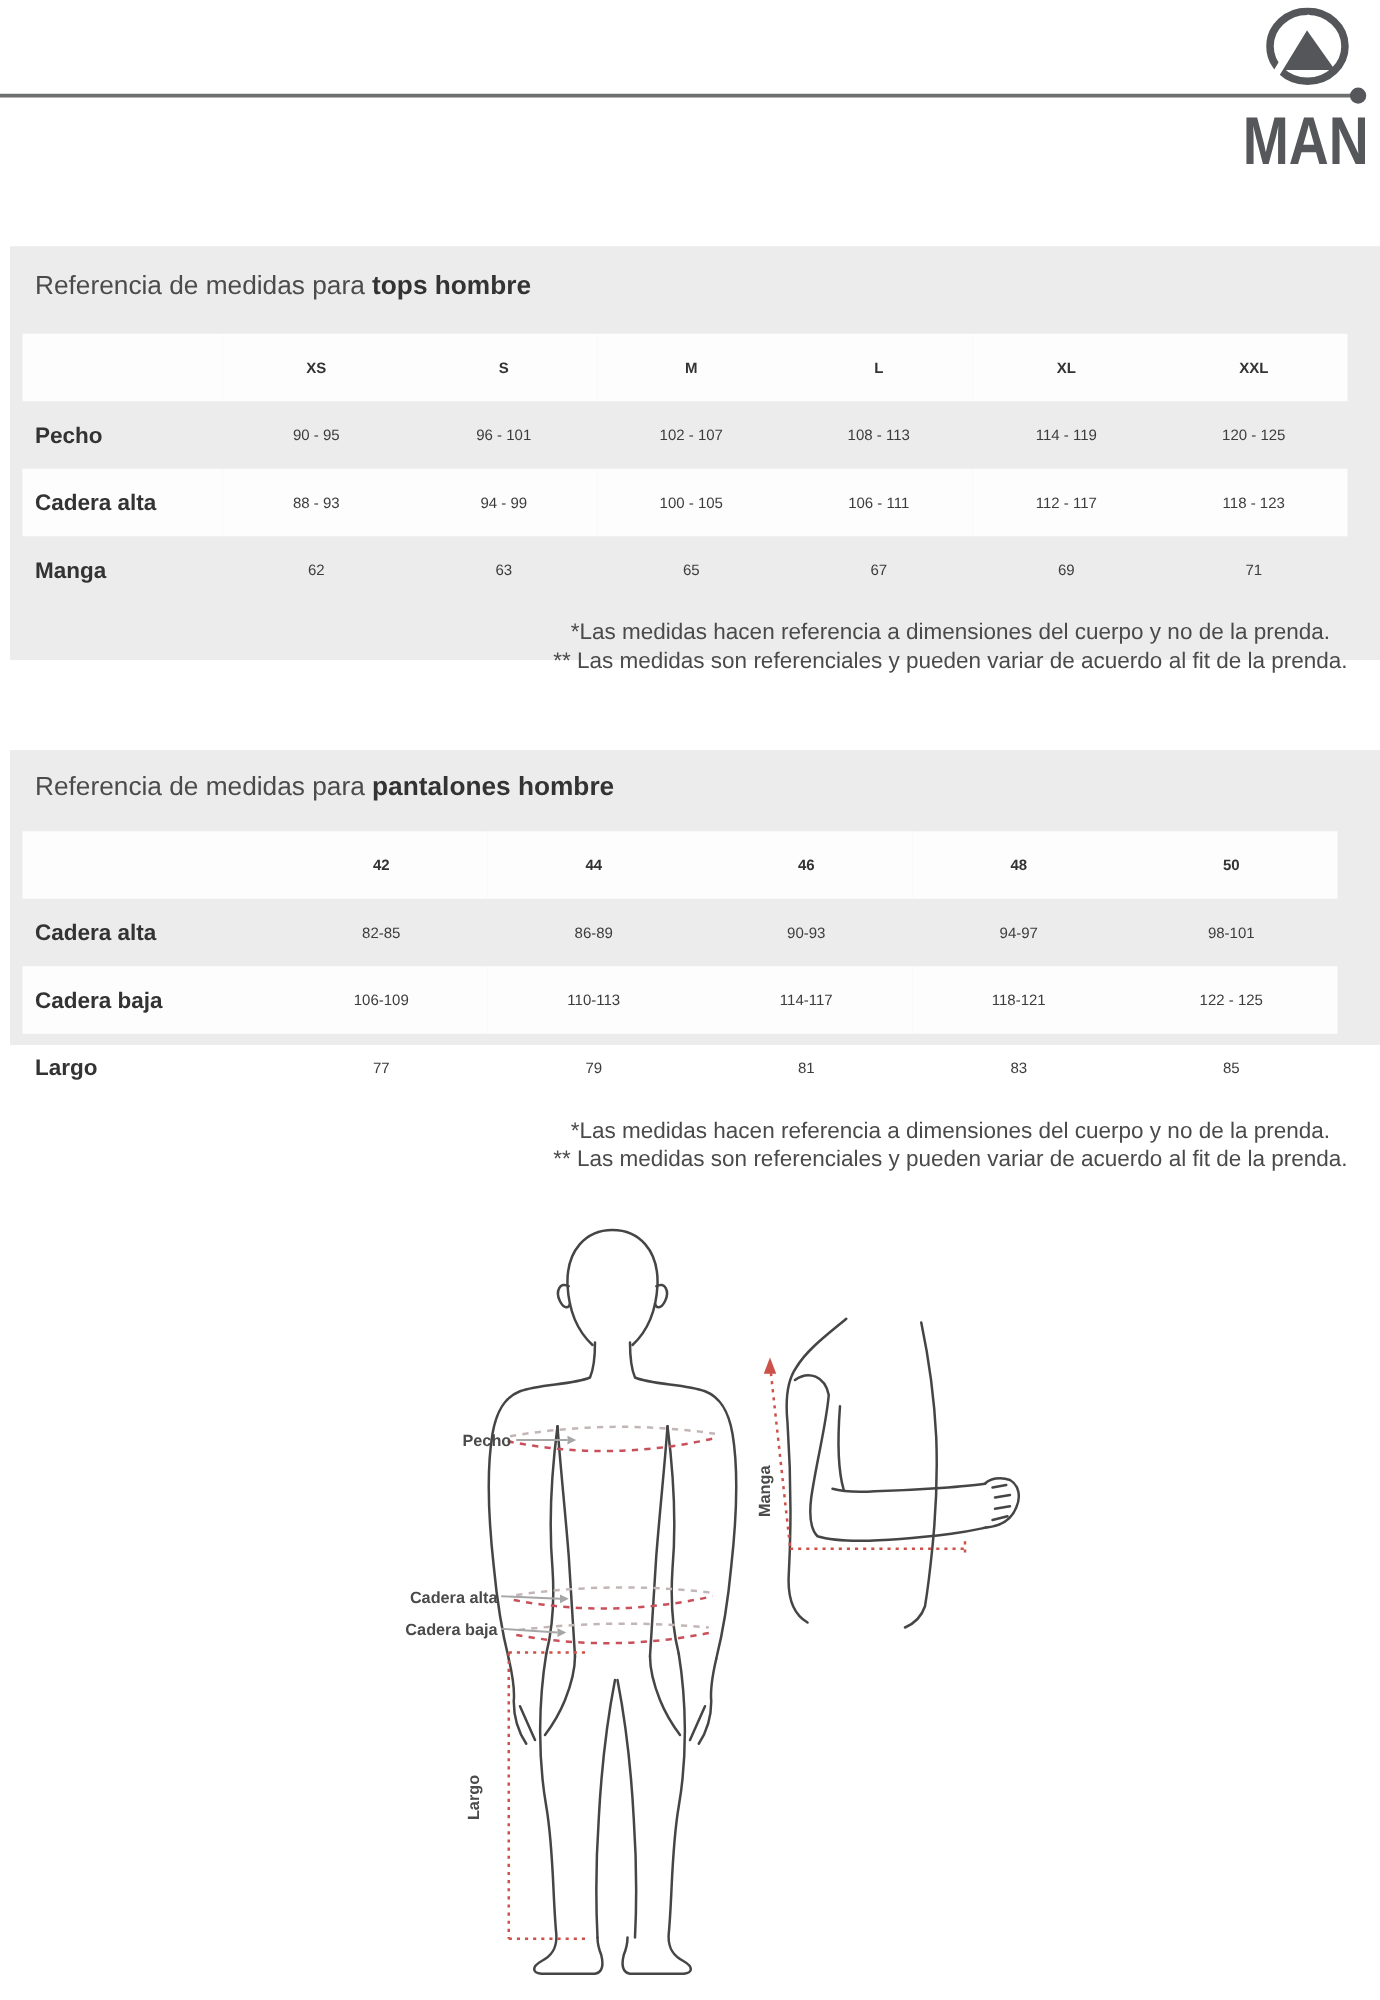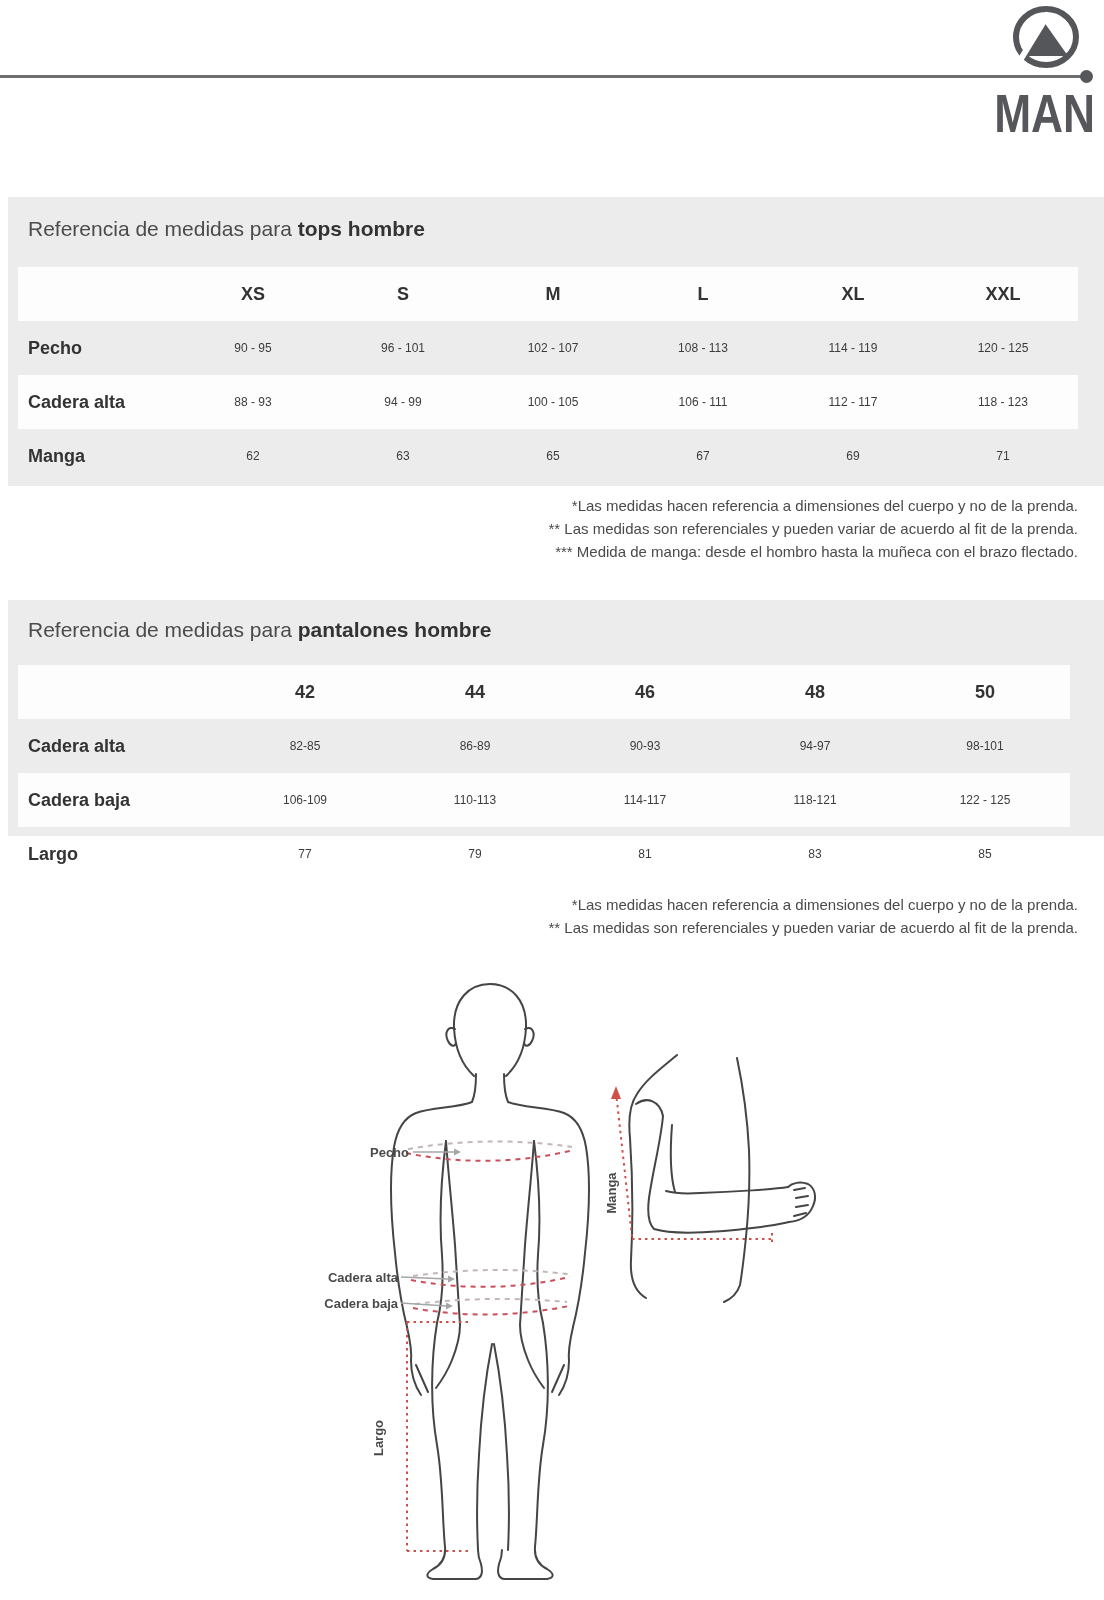--- a/index.html
+++ b/index.html
@@ -14,39 +14,39 @@
   .brand-logo{position:absolute;left:1012px;top:6px;width:68px;height:64px;}
   .header-rule{position:absolute;left:0;top:75px;width:1082px;height:3px;background:#6e6f71;}
   .header-rule-dot{position:absolute;left:1080px;top:70px;width:13px;height:13px;border-radius:50%;background:#56575b;}
   .brand-name{
     position:absolute;right:9px;top:86px;font-size:54px;font-weight:bold;line-height:1;
     color:#56575b;letter-spacing:0px;transform:scaleX(.82);transform-origin:100% 50%;
   }
 
   
   .size-section{position:absolute;left:8px;right:0;background:#ececec;}
-  .sec-tops{top:197px;height:289px;padding-left:35px;}
+  .sec-tops{top:197px;height:331px;padding-left:35px;}
   .sec-pants{top:600px;height:236px;}
   .section-title{position:absolute;left:20px;font-size:21px;color:#4b4b4b;font-weight:normal;}
   .sec-tops .section-title{top:20px;}
   .sec-pants .section-title{top:18px;}
   .section-title b{color:#333;}
 
   table.size-table{border-collapse:collapse;table-layout:fixed;position:absolute;left:10px;}
   .sec-tops table.size-table{top:70px;width:1060px;}
   .sec-pants table.size-table{top:65px;width:1052px;}
   .size-table th,.size-table td{
     height:54px;padding:0;text-align:center;font-size:12px;font-weight:normal;color:#3c3c3c;
     vertical-align:middle;
   }
-  .size-table tr.head-row th{font-weight:bold;color:#333;background:#fdfdfd;font-size:18px;}
+  .size-table tr.head-row th{font-weight:bold;color:#333;background:#fdfdfd;font-size:12px;}
   .size-table .rlabel{text-align:left;padding-left:10px;font-weight:bold;color:#333;font-size:18px;}
   .size-table tr.row-white td,.size-table tr.row-white th{background:#fdfdfd;}
 
-  .footnotes{position:absolute;right:26px;text-align:right;font-size:15px;color:#4a4a4a;line-height:23px;}
+  .footnotes{position:absolute;right:26px;text-align:center;font-size:18px;color:#4a4a4a;line-height:23px;}
   .fn-tops{top:494px;}
   .fn-pants{top:893px;}
 
   
   .diagram{position:absolute;left:280px;top:955px;width:620px;height:645px;}
   .diagram text{font-family:"Liberation Sans","DejaVu Sans",sans-serif;font-size:13px;font-weight:bold;fill:#4a4a4a;}
   .body-line{fill:none;stroke:#454545;stroke-width:2;stroke-linecap:round;stroke-linejoin:round;}
   .dash-red{fill:none;stroke:#c9505a;stroke-width:2;stroke-dasharray:5 5;}
   .dash-back{fill:none;stroke:#c3b6b6;stroke-width:2;stroke-dasharray:5 5;}
   .dot-red{fill:none;stroke:#cc5148;stroke-width:2;stroke-dasharray:2.5 4;}
@@ -116,21 +116,20 @@
         <td>69</td>
         <td>71</td>
       </tr>
     </tbody>
       </table>
   </section>
 
   <div class="footnotes fn-tops">
     <div>*Las medidas hacen referencia a dimensiones del cuerpo y no de la prenda.</div>
     <div>** Las medidas son referenciales y pueden variar de acuerdo al fit de la prenda.</div>
-    <div>*** Medida de manga: desde el hombro hasta la muñeca con el brazo flectado.</div>
   </div>
 
   <section class="size-section sec-pants">
     <div class="section-title"><span>Referencia de medidas para </span><b>pantalones hombre</b></div>
 
     <table class="size-table">
       <colgroup>
         <col style="width:202px">
           <col style="width:170px">
           <col style="width:170px">

